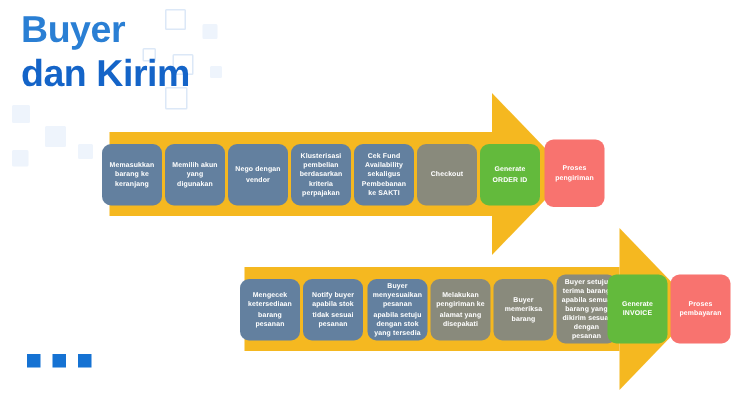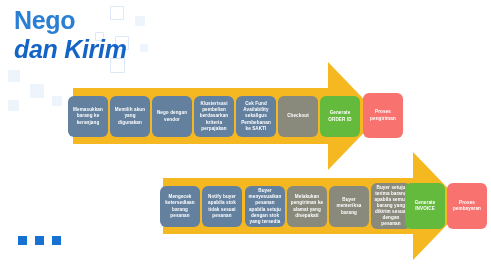--- a/index.html
+++ b/index.html
@@ -37,21 +37,21 @@
     top: 6px;
     width: 230px;
     font-size: 25px;
     font-weight: bold;
     line-height: 1.14;
     color: #1464c8;
     letter-spacing: -0.3px;
   }
   .title .l1 { display: block; color: #2a7fd4; }
   .title .l2 { display: block; color: #1f72cd; }
-  .title .l3 { display: block; color: #1464c8; font-style: italic; }
+  .title .l3 { display: block; color: #1464c8; }
 
   
   .dots {
     position: absolute;
     left: 18px;
     top: 236px;
     display: flex;
     gap: 8px;
   }
   .dots span {
@@ -135,21 +135,21 @@
   <div class="deco-sq" style="left:95px;  top:32px; width:7px;  height:7px;"></div>
   <div class="deco-sq" style="left:115px; top:36px; width:12px; height:12px;"></div>
   <div class="deco-sq filled" style="left:140px; top:44px; width:6px;  height:6px;"></div>
   <div class="deco-sq" style="left:110px; top:58px; width:13px; height:13px;"></div>
   <div class="deco-sq filled" style="left:8px;   top:70px; width:10px; height:10px;"></div>
   <div class="deco-sq filled" style="left:30px;  top:84px; width:12px; height:12px;"></div>
   <div class="deco-sq filled" style="left:8px;   top:100px;width:9px;  height:9px;"></div>
   <div class="deco-sq filled" style="left:52px;  top:96px; width:8px;  height:8px;"></div>
 
   <div class="title">
-    <span class="l1">Nego</span>
+    <span class="l1">Buyer</span>
     <span class="l3">dan Kirim</span>
   </div>
 
   <div class="band row1"></div>
   <div class="arrow-head row1"></div>
 
   <div class="band row2"></div>
   <div class="arrow-head row2"></div>
 
   <div class="step blue" style="left:68px;  top:96px; width:40px; height:41px;">

